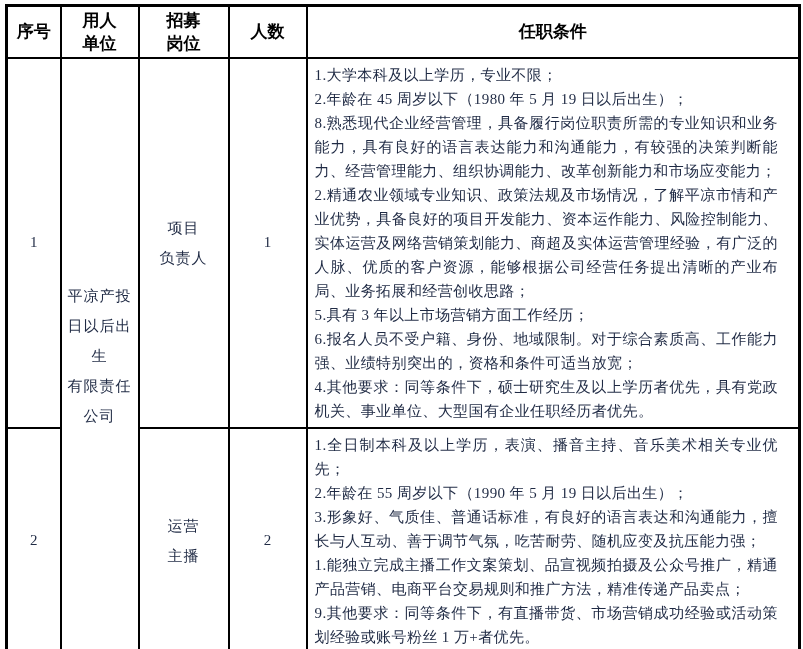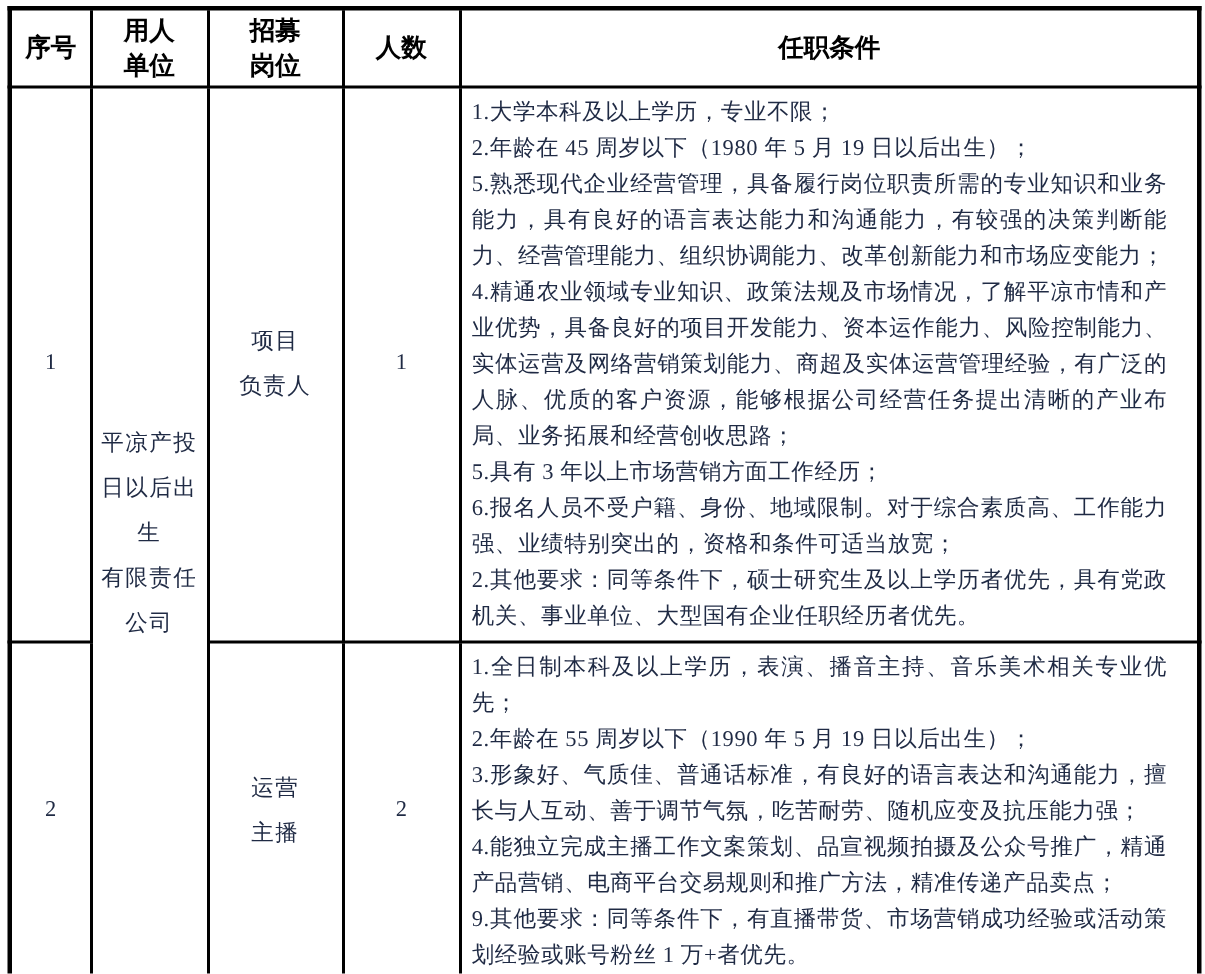--- a/index.html
+++ b/index.html
@@ -116,40 +116,40 @@
           <div class="cell-line">公司</div>
         </td>
       <td class="multi-line-cell">
           <div class="cell-line">项目</div>
           <div class="cell-line">负责人</div>
         </td>
       <td class="center-cell">1</td>
       <td class="req-cell">
           <div class="req-item">1.大学本科及以上学历，专业不限；</div>
           <div class="req-item">2.年龄在 45 周岁以下（1980 年 5 月 19 日以后出生）；</div>
-          <div class="req-item">5.熟悉现代企业经营管理，具备履行岗位职责所需的专业知识和业务能力，具有良好的语言表达能力和沟通能力，有较强的决策判断能力、经营管理能力、组织协调能力、改革创新能力和市场应变能力；</div>
-          <div class="req-item">4.精通农业领域专业知识、政策法规及市场情况，了解平凉市情和产业优势，具备良好的项目开发能力、资本运作能力、风险控制能力、实体运营及网络营销策划能力、商超及实体运营管理经验，有广泛的人脉、优质的客户资源，能够根据公司经营任务提出清晰的产业布局、业务拓展和经营创收思路；</div>
+          <div class="req-item">8.熟悉现代企业经营管理，具备履行岗位职责所需的专业知识和业务能力，具有良好的语言表达能力和沟通能力，有较强的决策判断能力、经营管理能力、组织协调能力、改革创新能力和市场应变能力；</div>
+          <div class="req-item">2.精通农业领域专业知识、政策法规及市场情况，了解平凉市情和产业优势，具备良好的项目开发能力、资本运作能力、风险控制能力、实体运营及网络营销策划能力、商超及实体运营管理经验，有广泛的人脉、优质的客户资源，能够根据公司经营任务提出清晰的产业布局、业务拓展和经营创收思路；</div>
           <div class="req-item">5.具有 3 年以上市场营销方面工作经历；</div>
           <div class="req-item">6.报名人员不受户籍、身份、地域限制。对于综合素质高、工作能力强、业绩特别突出的，资格和条件可适当放宽；</div>
-          <div class="req-item">2.其他要求：同等条件下，硕士研究生及以上学历者优先，具有党政机关、事业单位、大型国有企业任职经历者优先。</div>
+          <div class="req-item">4.其他要求：同等条件下，硕士研究生及以上学历者优先，具有党政机关、事业单位、大型国有企业任职经历者优先。</div>
         </td>
     </tr>
 
     <tr class="row-2">
       <td class="center-cell">2</td>
       <td class="multi-line-cell">
           <div class="cell-line">运营</div>
           <div class="cell-line">主播</div>
         </td>
       <td class="center-cell">2</td>
       <td class="req-cell">
           <div class="req-item">1.全日制本科及以上学历，表演、播音主持、音乐美术相关专业优先；</div>
           <div class="req-item">2.年龄在 55 周岁以下（1990 年 5 月 19 日以后出生）；</div>
           <div class="req-item">3.形象好、气质佳、普通话标准，有良好的语言表达和沟通能力，擅长与人互动、善于调节气氛，吃苦耐劳、随机应变及抗压能力强；</div>
-          <div class="req-item">4.能独立完成主播工作文案策划、品宣视频拍摄及公众号推广，精通产品营销、电商平台交易规则和推广方法，精准传递产品卖点；</div>
+          <div class="req-item">1.能独立完成主播工作文案策划、品宣视频拍摄及公众号推广，精通产品营销、电商平台交易规则和推广方法，精准传递产品卖点；</div>
           <div class="req-item">9.其他要求：同等条件下，有直播带货、市场营销成功经验或活动策划经验或账号粉丝 1 万+者优先。</div>
         </td>
     </tr>
 
     <tr class="total-row">
       <td class="total-label-cell" colspan="3">合计</td>
       <td class="center-cell">3</td>
       <td class="req-cell"></td>
     </tr>
   </tbody>

